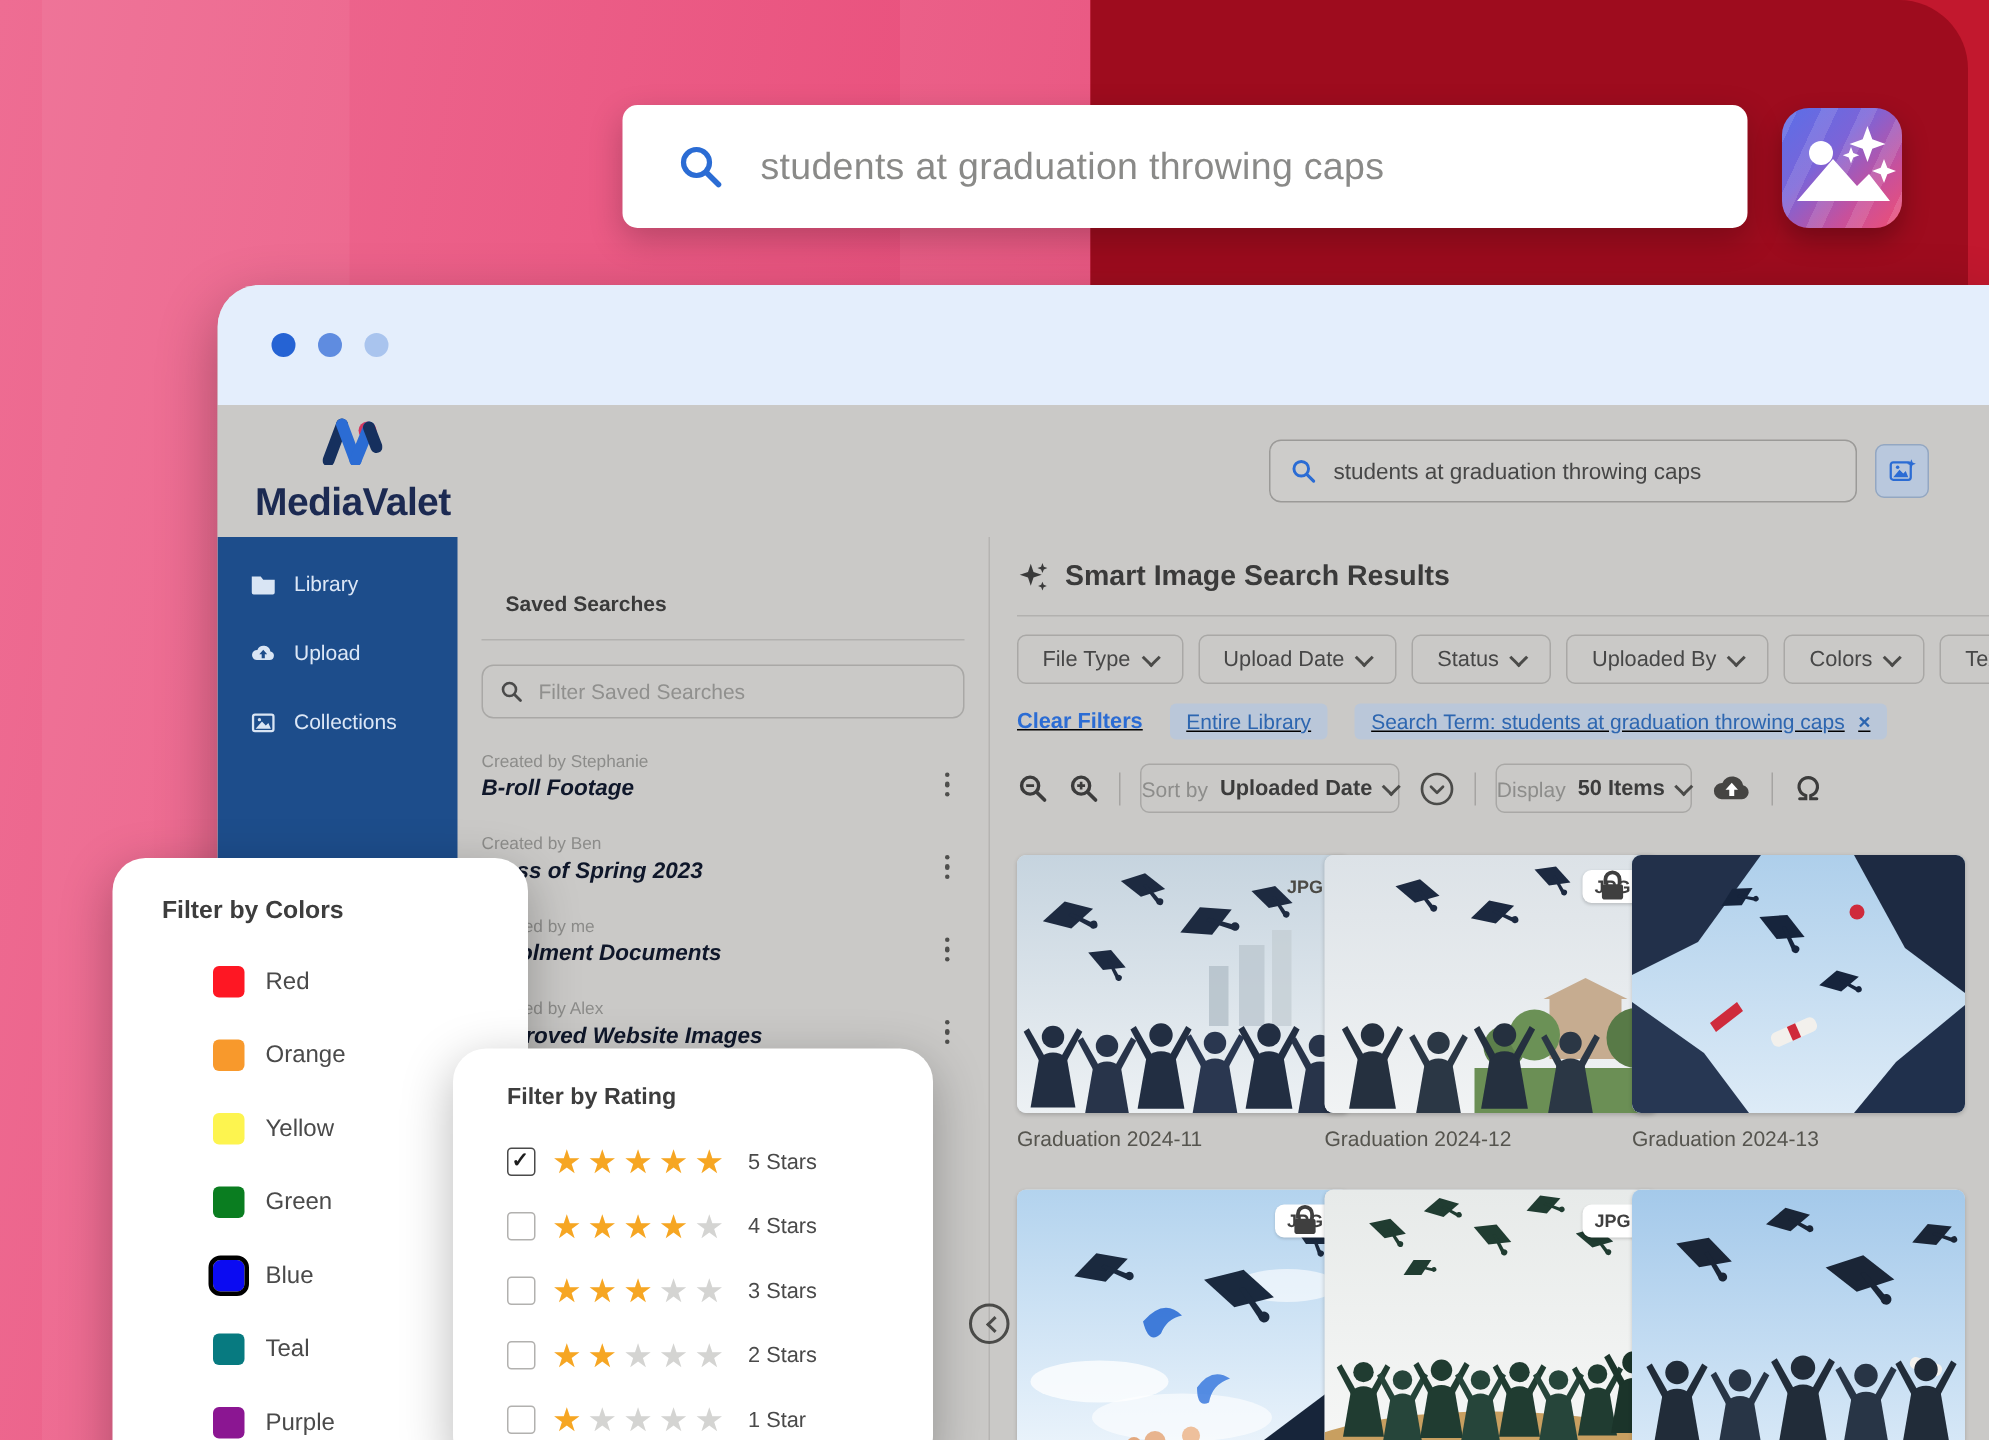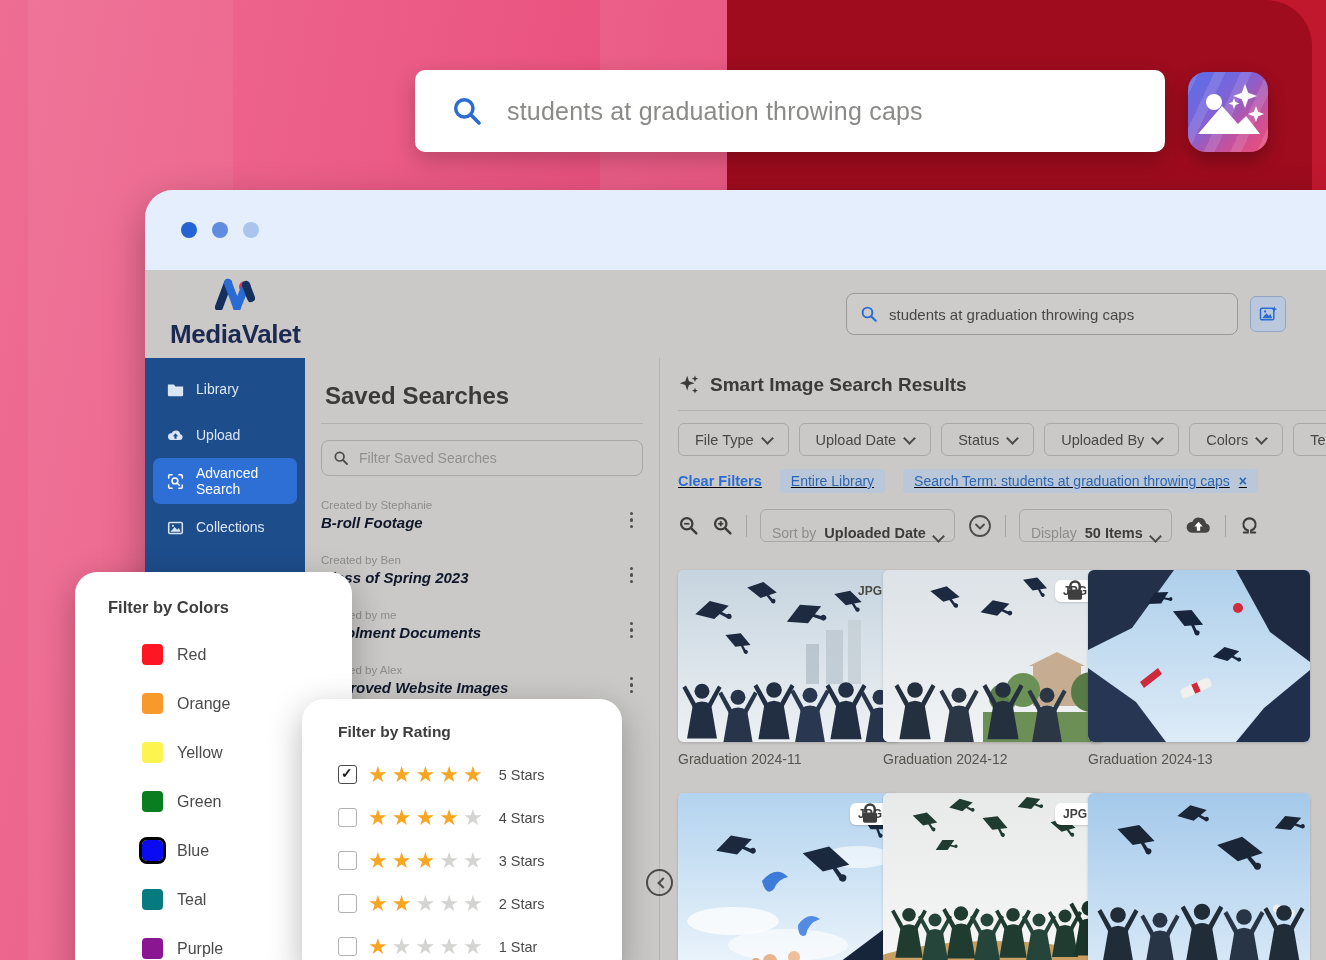--- a/index.html
+++ b/index.html
@@ -47,21 +47,21 @@
   .winbody{display:flex;height:602px;}
 
   
   .sidebar{width:160px;background:#1d4d8b;padding-top:8px;flex:0 0 auto;}
   .side-item{height:46px;display:flex;align-items:center;gap:12px;padding-left:22px;color:#dce7f6;font-size:14px;}
   .side-item svg{width:17px;height:17px;flex:0 0 auto;}
   .side-item.active{background:#2e6fd6;border-radius:7px;margin:0 8px;padding-left:14px;color:#fff;}
 
   
   .saved{width:355px;flex:0 0 auto;border-right:1px solid #b5b4b2;padding:20px 16px 0 16px;box-sizing:border-box;}
-  .saved h2{margin:4px;font-size:24px;font-weight:700;color:#3a3a3a;}
+  .saved h2{margin:16px;font-size:14px;font-weight:700;color:#3a3a3a;}
   .saved hr{border:none;border-top:1px solid #b2b1af;margin:13px 0 0 0;}
   .filter-input{margin-top:16px;height:34px;border:1.5px solid #a9a8a6;border-radius:8px;display:flex;align-items:center;}
   .filter-input .mag{width:16px;height:16px;color:#4a4a4a;margin-left:11px;}
   .filter-input .ph{margin-left:10px;font-size:14px;color:#90908e;}
   .saved-item{position:relative;margin-top:23px;padding-right:30px;}
   .saved-item .by{font-size:11.5px;color:#8c8c8a;}
   .saved-item .nm{font-size:15px;font-weight:600;color:#0f172a;margin-top:3px;font-style:italic;}
   .kebab{position:absolute;right:8px;top:9px;display:flex;flex-direction:column;align-items:center;cursor:pointer;padding:2px;}
   .kebab i{width:3.5px;height:3.5px;border-radius:50%;background:#4f4f4d;display:block;margin:1.6px 0;}
 
@@ -76,21 +76,21 @@
     padding:0 16px;font-size:14.5px;color:#474747;background:transparent;flex:0 0 auto;}
   .chev{width:7px;height:7px;border-right:2px solid #4b4b49;border-bottom:2px solid #4b4b49;display:inline-block;transform:rotate(45deg);margin-top:-3px;}
   .chips-row{display:flex;align-items:center;gap:18px;margin-top:13px;text-decoration:underline;}
   .link{font-size:14.5px;font-weight:600;color:#2b6cd4;}
   .chip{background:#bac7d9;border-radius:4px;padding:4px 11px;font-size:14px;color:#2d66b0;display:inline-flex;align-items:center;gap:9px;}
   .chip .x{font-size:14px;color:#2d66b0;font-weight:700;line-height:1;}
 
   .toolbar{display:flex;align-items:center;gap:13px;margin-top:16px;}
   .toolbar .ico{width:21px;height:21px;color:#3c3c3c;}
   .vsep{width:1px;height:22px;background:#a5a4a2;}
-  .dd{height:31px;border:1.5px solid #a9a8a6;border-radius:6px;display:inline-flex;align-items:flex-end;gap:8px;padding:0 11px;font-size:14px;color:#8d8d8b;}
+  .dd{height:31px;border:1.5px solid #a9a8a6;border-radius:6px;display:inline-flex;align-items:center;gap:8px;padding:0 0;font-size:14px;color:#8d8d8b;}
   .dd b{font-size:14.5px;font-weight:600;color:#3c3c3c;}
   .circ{width:24px;height:24px;color:#4b4b49;}
 
   
   .grid{display:flex;flex-wrap:wrap;gap:26px 15px;width:730px;margin-top:28px;}
   .card{width:190px;}
   .photo{position:relative;width:222px;height:172px;border-radius:6px;overflow:hidden;background:#dfe5ea;box-shadow:0 1px 3px rgba(0,0,0,.18);}
   .photo svg{position:absolute;inset:0;width:100%;height:100%;}
   .badge{position:absolute;top:10px;right:10px;background:#fff;border-radius:6px;padding:4px 8px;display:flex;align-items:center;gap:6px;
     font-size:12px;font-weight:700;color:#3f3f3f;box-shadow:0 1px 2px rgba(0,0,0,.15);}
@@ -219,31 +219,20 @@
             <path d="M1,3 h7 l2,2.5 h9 v10 a1.5,1.5 0 0 1 -1.5,1.5 h-15 A1.5,1.5 0 0 1 1,15.5 Z" fill="#d9e5f4"></path>
           </svg>
           <span>Library</span>
         </div>
         <div class="side-item">
           <svg viewBox="0 0 26 20">
             <path d="M6.5,17 h13 a4.5,4.5 0 0 0 .8,-8.9 A7,7 0 0 0 7,6.6 A5.2,5.2 0 0 0 6.5,17 Z" fill="#d9e5f4"></path>
             <polygon points="13,6.5 17,11 14.6,11 14.6,15 11.4,15 11.4,11 9,11" fill="#1d4d8b"></polygon>
           </svg>
           <span>Upload</span>
-        </div>
-        <div class="side-item active">
-          <svg viewBox="0 0 20 20">
-            <path d="M2,6 V3.5 A1.5,1.5 0 0 1 3.5,2 H6" fill="none" stroke="#fff" stroke-width="1.8" stroke-linecap="round"></path>
-            <path d="M14,2 h2.5 A1.5,1.5 0 0 1 18,3.5 V6" fill="none" stroke="#fff" stroke-width="1.8" stroke-linecap="round"></path>
-            <path d="M18,14 v2.5 A1.5,1.5 0 0 1 16.5,18 H14" fill="none" stroke="#fff" stroke-width="1.8" stroke-linecap="round"></path>
-            <path d="M6,18 H3.5 A1.5,1.5 0 0 1 2,16.5 V14" fill="none" stroke="#fff" stroke-width="1.8" stroke-linecap="round"></path>
-            <circle cx="9.3" cy="9.3" r="3.4" fill="none" stroke="#fff" stroke-width="1.8"></circle>
-            <line x1="12" y1="12" x2="14.5" y2="14.5" stroke="#fff" stroke-width="1.8" stroke-linecap="round"></line>
-          </svg>
-          <span>Advanced Search</span>
         </div>
         <div class="side-item">
           <svg viewBox="0 0 20 18">
             <rect x="2" y="3" width="16" height="13" rx="1.5" fill="none" stroke="#d9e5f4" stroke-width="1.8"></rect>
             <polygon points="4,14 9,8.5 12,11.5 14,9.5 16,14" fill="#d9e5f4"></polygon>
             <circle cx="7" cy="7" r="1.3" fill="#d9e5f4"></circle>
           </svg>
           <span>Collections</span>
         </div>
       </nav>

